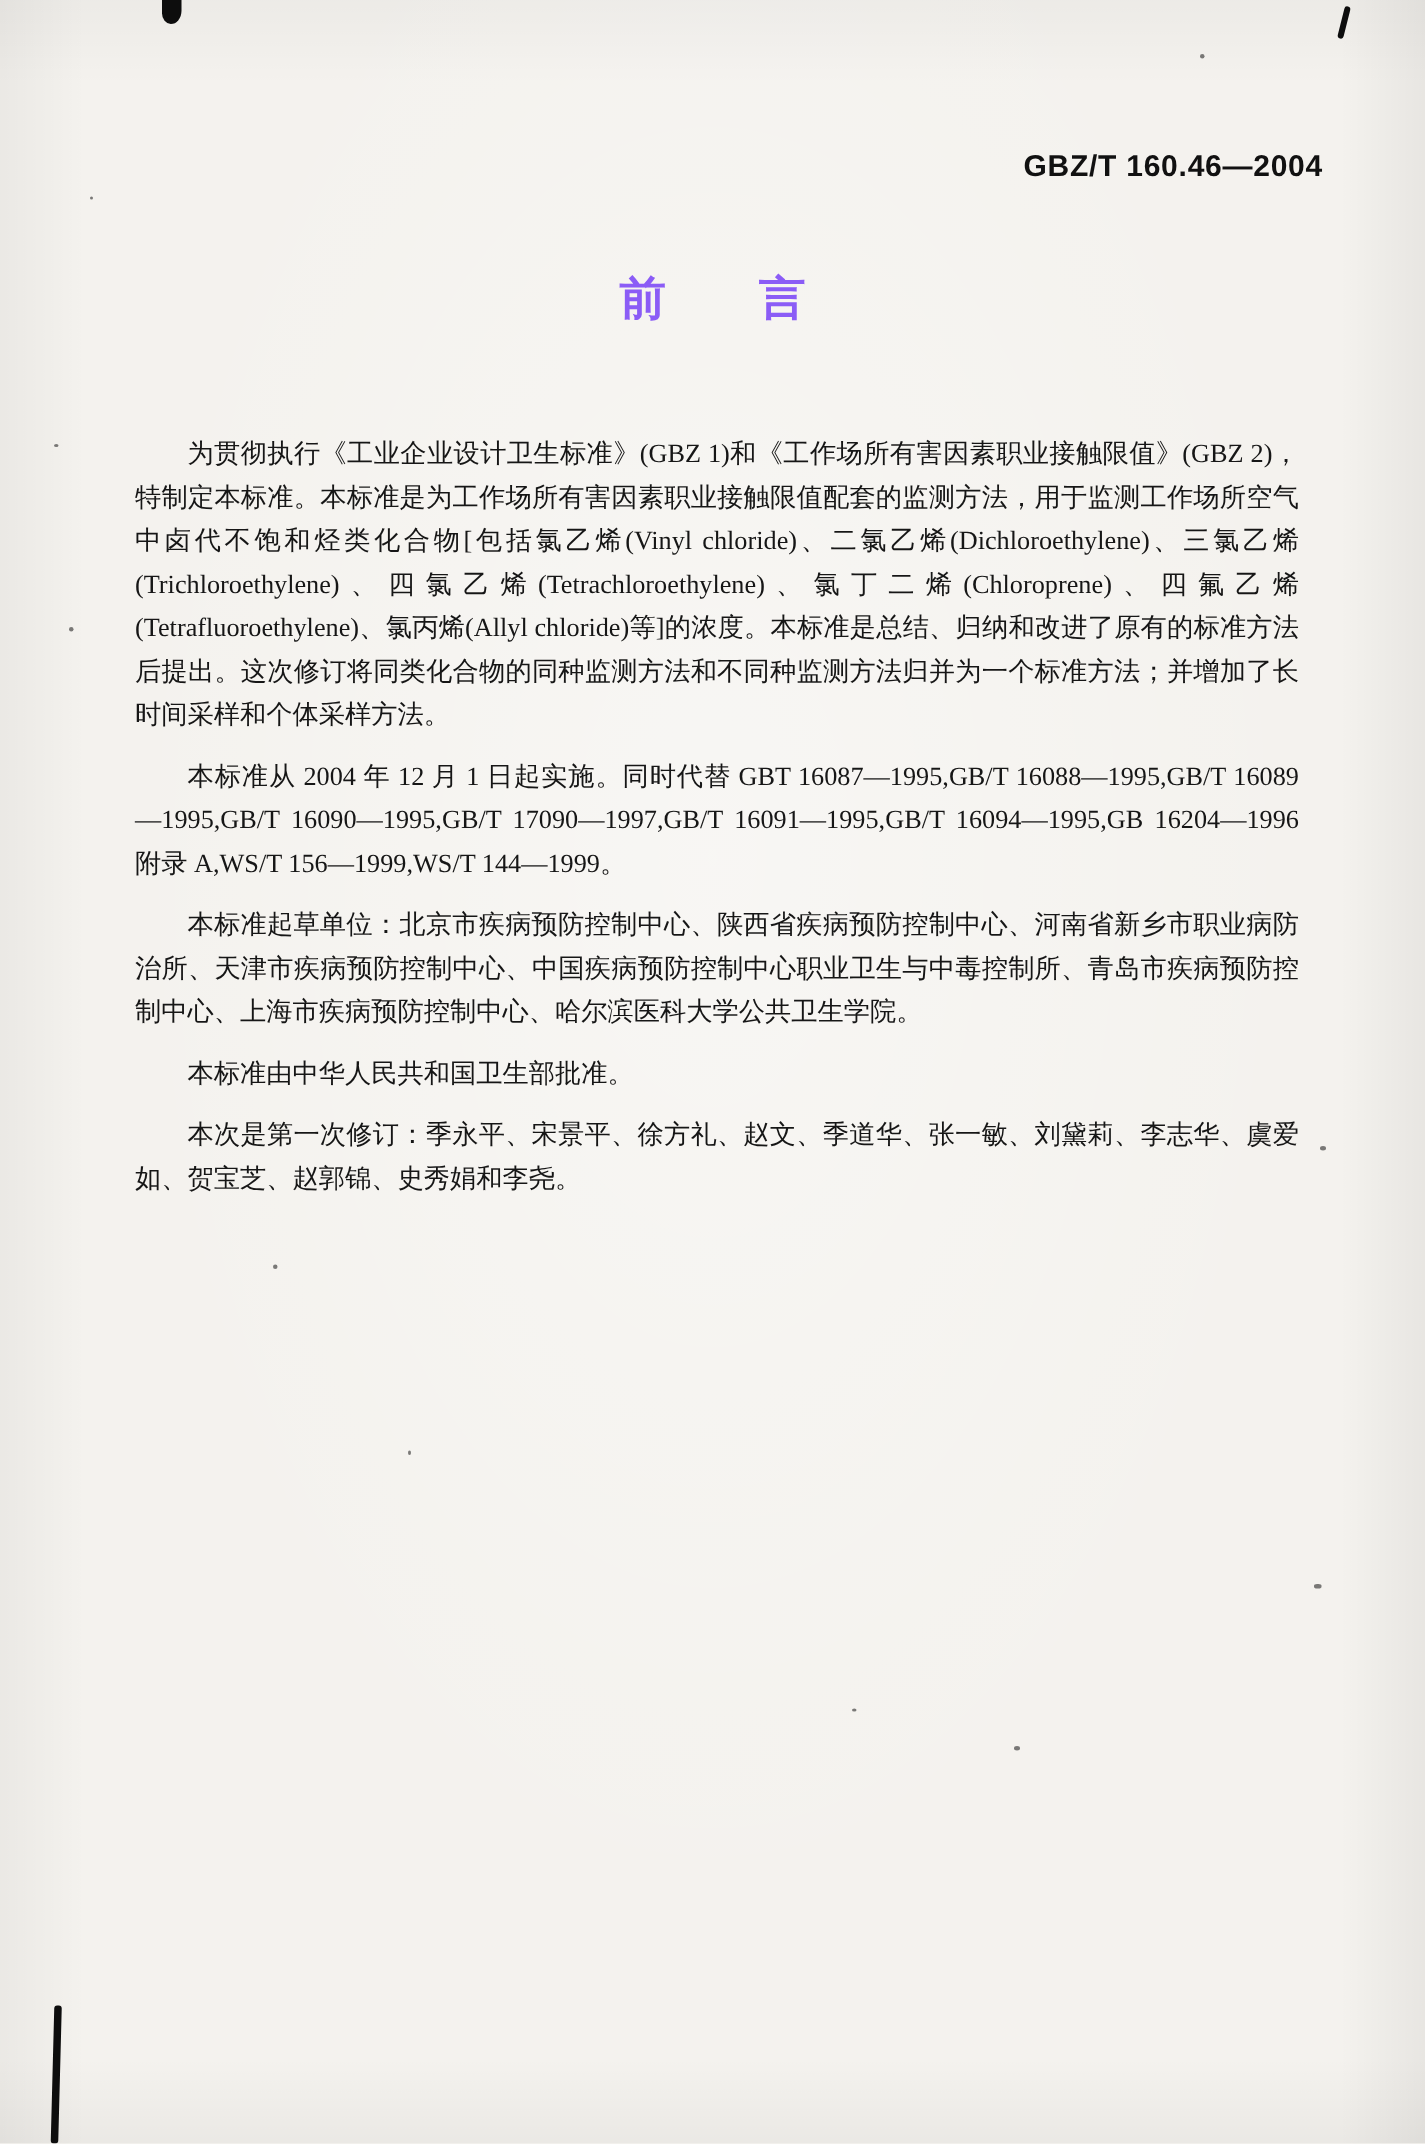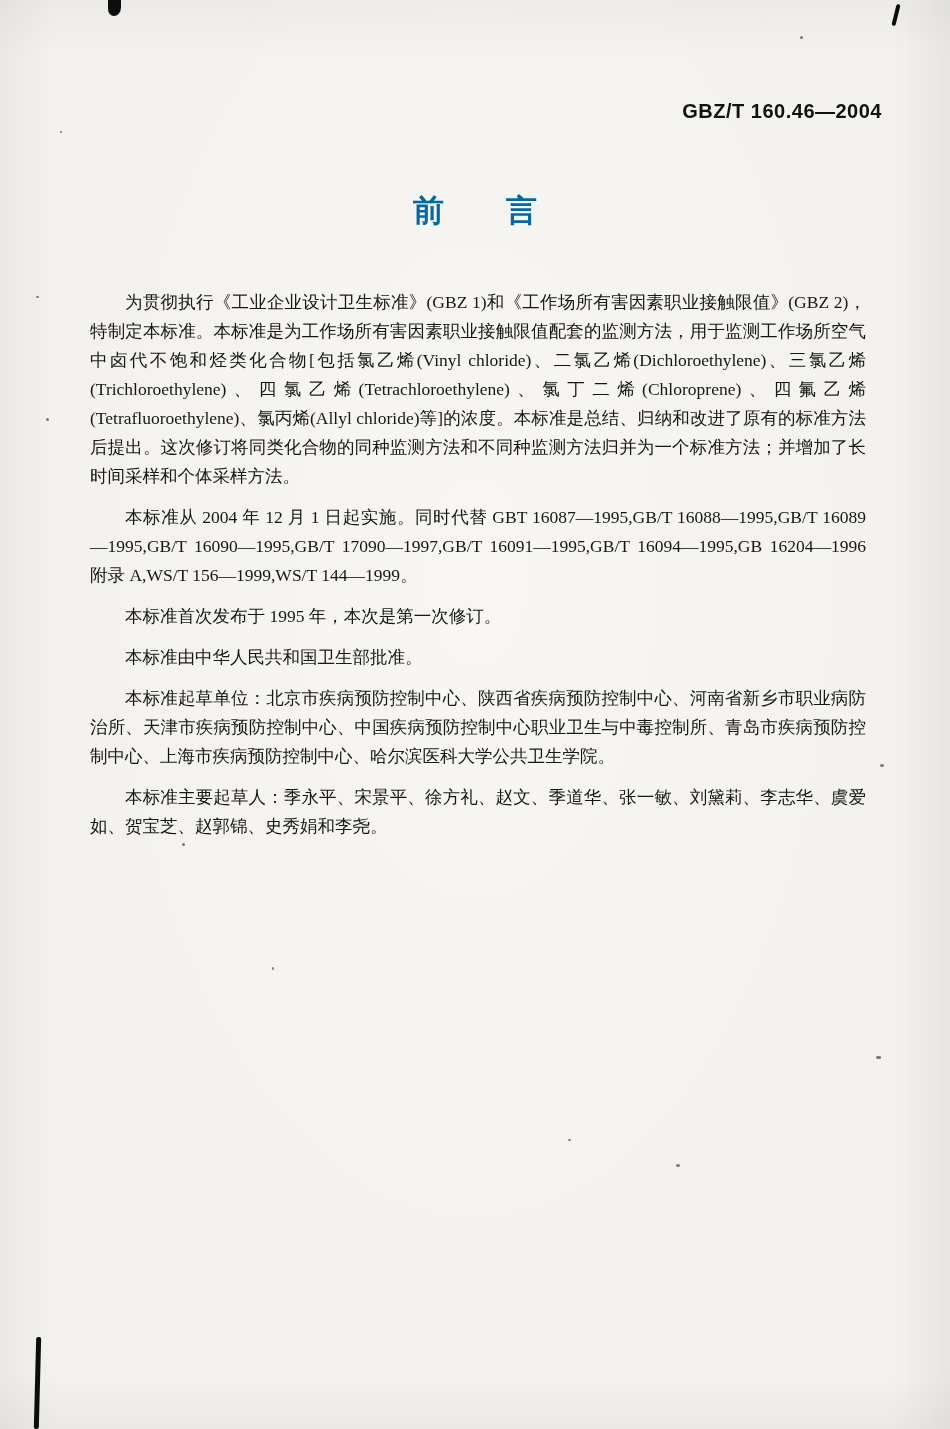--- a/index.html
+++ b/index.html
@@ -37,23 +37,22 @@
   }
   .doc-title {
     position: absolute;
     top: 178px;
     left: 0;
     width: 100%;
     text-align: center;
     font-family: "Liberation Sans", "DejaVu Sans", sans-serif;
     font-weight: 700;
     font-size: 31px;
-    color: #0369a1;
+    color: #8b5cf6;
     white-space: pre;
-    margin-top: 12px;
   }
   .content {
     position: absolute;
     top: 276px;
     left: 78px;
     width: 800px;
     font-size: 17.5px;
     line-height: 29px;
     text-align: justify;
     color: #161616;
@@ -105,24 +104,23 @@
 
 <div class="paper"></div>
 
 <div class="header-code">GBZ/T 160.46—2004</div>
 
 <div class="doc-title">前　　言</div>
 
 <div class="content">
   <p>为贯彻执行《工业企业设计卫生标准》(GBZ 1)和《工作场所有害因素职业接触限值》(GBZ 2)，特制定本标准。本标准是为工作场所有害因素职业接触限值配套的监测方法，用于监测工作场所空气中卤代不饱和烃类化合物[包括氯乙烯(Vinyl chloride)、二氯乙烯(Dichloroethylene)、三氯乙烯(Trichloroethylene)、四氯乙烯(Tetrachloroethylene)、氯丁二烯(Chloroprene)、四氟乙烯(Tetrafluoroethylene)、氯丙烯(Allyl chloride)等]的浓度。本标准是总结、归纳和改进了原有的标准方法后提出。这次修订将同类化合物的同种监测方法和不同种监测方法归并为一个标准方法；并增加了长时间采样和个体采样方法。</p>
   <p>本标准从 2004 年 12 月 1 日起实施。同时代替 GBT 16087—1995,GB/T 16088—1995,GB/T 16089—1995,GB/T 16090—1995,GB/T 17090—1997,GB/T 16091—1995,GB/T 16094—1995,GB 16204—1996 附录 A,WS/T 156—1999,WS/T 144—1999。</p>
-  <p>本标准首次发布于 1995 年，本次是第一次修订。</p>
+  <p>本标准起草单位：北京市疾病预防控制中心、陕西省疾病预防控制中心、河南省新乡市职业病防治所、天津市疾病预防控制中心、中国疾病预防控制中心职业卫生与中毒控制所、青岛市疾病预防控制中心、上海市疾病预防控制中心、哈尔滨医科大学公共卫生学院。</p>
   <p>本标准由中华人民共和国卫生部批准。</p>
-  <p>本标准起草单位：北京市疾病预防控制中心、陕西省疾病预防控制中心、河南省新乡市职业病防治所、天津市疾病预防控制中心、中国疾病预防控制中心职业卫生与中毒控制所、青岛市疾病预防控制中心、上海市疾病预防控制中心、哈尔滨医科大学公共卫生学院。</p>
-  <p>本标准主要起草人：季永平、宋景平、徐方礼、赵文、季道华、张一敏、刘黛莉、李志华、虞爱如、贺宝芝、赵郭锦、史秀娟和李尧。</p>
+  <p>本次是第一次修订：季永平、宋景平、徐方礼、赵文、季道华、张一敏、刘黛莉、李志华、虞爱如、贺宝芝、赵郭锦、史秀娟和李尧。</p>
 </div>
 
 <div class="artifact a-top-blob"></div>
 <div class="artifact a-top-right-tick"></div>
 <div class="artifact a-bottom-left-bar"></div>
 <div class="speck s1"></div>
 <div class="speck s2"></div>
 <div class="speck s3"></div>
 <div class="speck s4"></div>
 <div class="speck s5"></div>

